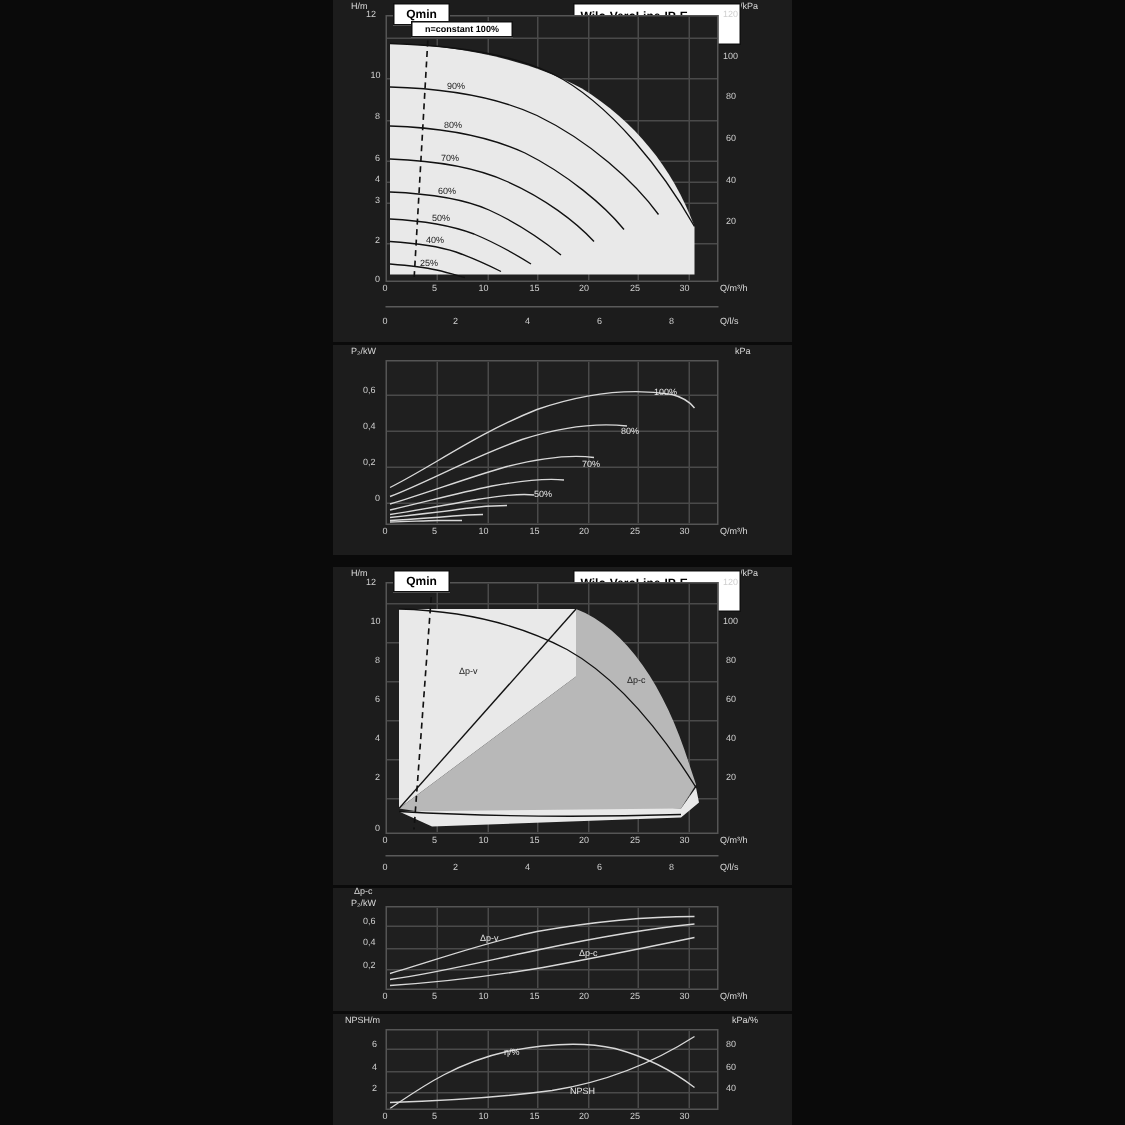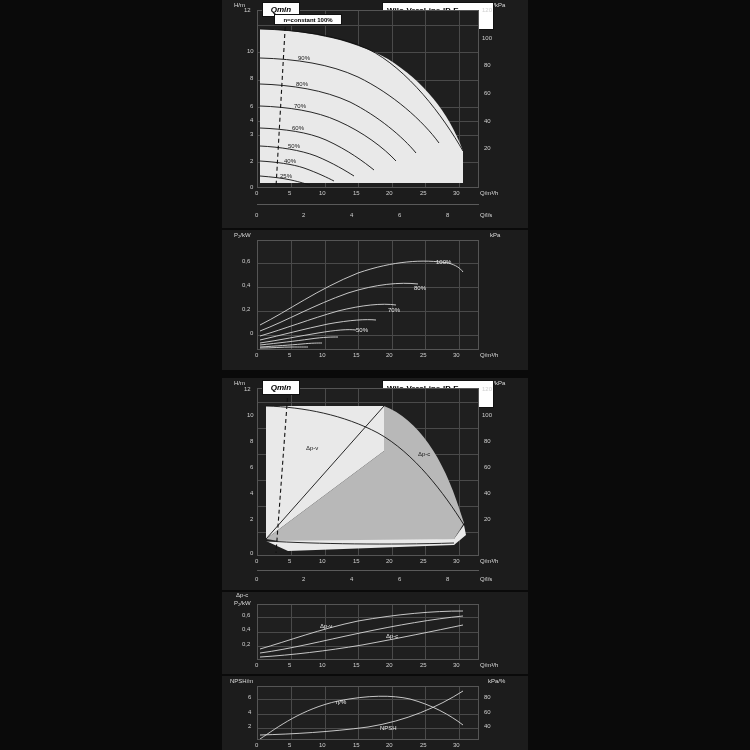--- a/index.html
+++ b/index.html
@@ -17,21 +17,21 @@
   .plabel{position:absolute;color:#e8e8e8;font-size:6px;line-height:7px;white-space:nowrap;}
   .plabel.dark{color:#1a1a1a;}
 
   .titlebox{position:absolute;background:#fff;border:1px solid #111;box-sizing:border-box;
             display:flex;flex-direction:column;justify-content:center;align-items:flex-start;padding:1px 4px;}
   .titlebox .t1{color:#000;font-size:8px;font-weight:bold;line-height:10px;}
   .titlebox .t2{color:#000;font-size:8px;font-weight:bold;line-height:10px;}
 
   .qminbox{position:absolute;background:#fff;border:1px solid #111;box-sizing:border-box;
            display:flex;align-items:center;justify-content:center;}
-  .qminbox span{color:#000;font-size:8px;font-weight:bold;font-style:italic;}
+  .qminbox span{color:#000;font-size:8px;font-weight:bold;}
 
   .nconstbox{position:absolute;background:#fff;border:1px solid #111;box-sizing:border-box;
              display:flex;align-items:center;justify-content:center;}
   .nconstbox span{color:#000;font-size:6px;font-weight:bold;}
 
   svg{position:absolute;left:0;top:0;overflow:visible;}
   .band-light{fill:#e9e9e9;}
   .band-mid{fill:#b8b8b8;}
   .curve{fill:none;stroke:#111;stroke-width:.9;}
   .curve-w{fill:none;stroke:#d8d8d8;stroke-width:.9;}

